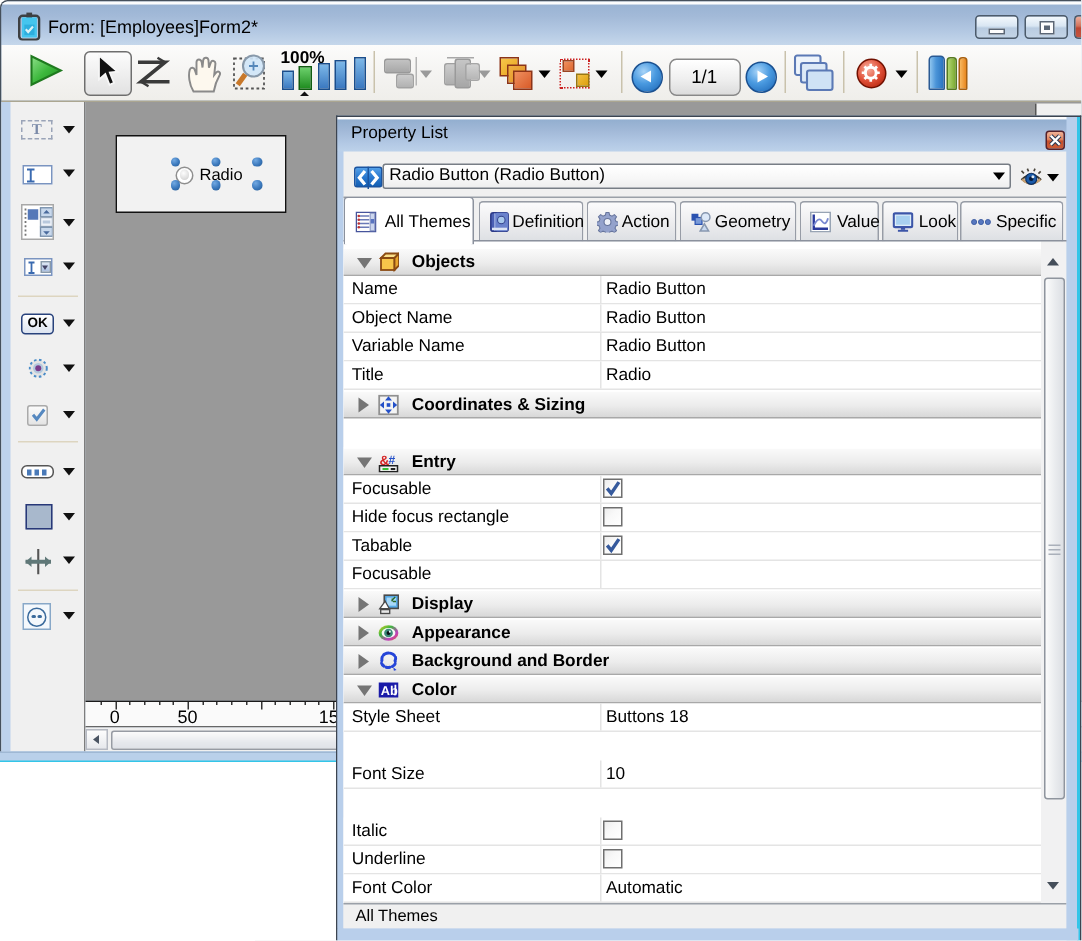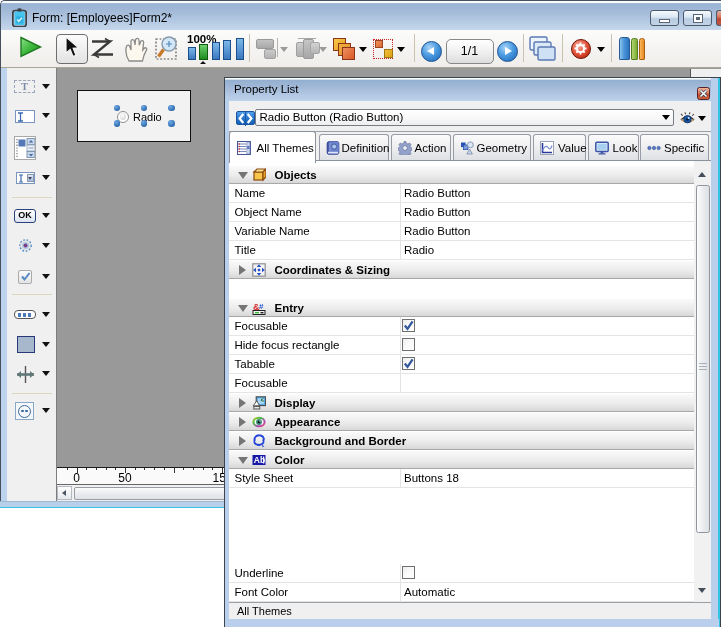--- a/index.html
+++ b/index.html
@@ -636,20 +636,30 @@
             <text x="1.8" y="10" font-size="8.5" font-weight="bold" fill="#fff" font-family="Liberation Sans">Ab</text>
             <rect x="11" y="3.5" width="1.2" height="7" fill="#fff"></rect>
           </svg>
           <span class="txt">Color</span>
         </div>
         <div class="drow" style="top:307px">
           <div class="cdiv"></div>
           <span class="k">Style Sheet</span>
           <span class="v">Buttons 18</span>
         </div>
+        <div class="drow" style="top:345px">
+          <div class="cdiv"></div>
+          <span class="k">Font Size</span>
+          <span class="v">10</span>
+        </div>
+        <div class="drow" style="top:383px">
+          <div class="cdiv"></div>
+          <span class="k">Italic</span>
+          <div class="cb"></div>
+        </div>
         <div class="drow" style="top:402px">
           <div class="cdiv"></div>
           <span class="k">Underline</span>
           <div class="cb"></div>
         </div>
         <div class="drow" style="top:421px">
           <div class="cdiv"></div>
           <span class="k">Font Color</span>
           <span class="v">Automatic</span>
         </div>

